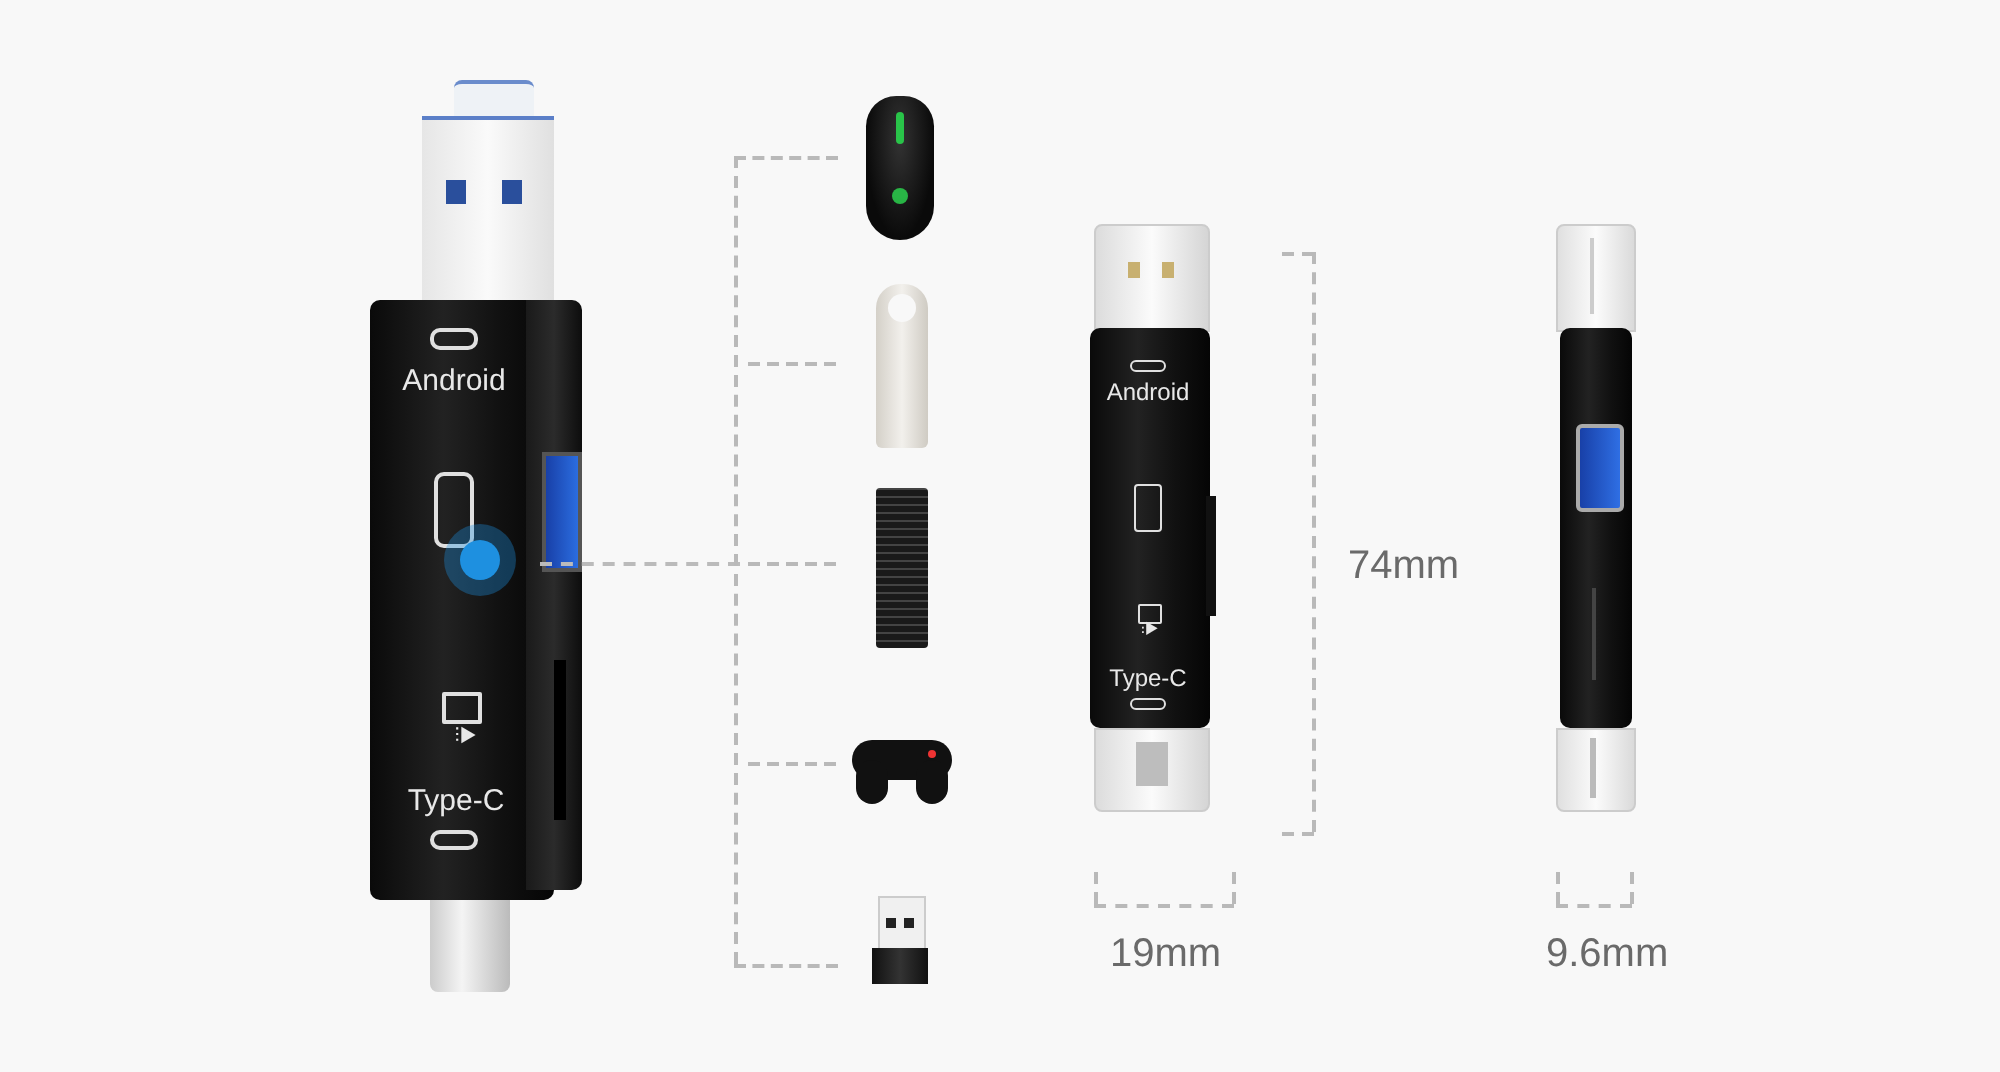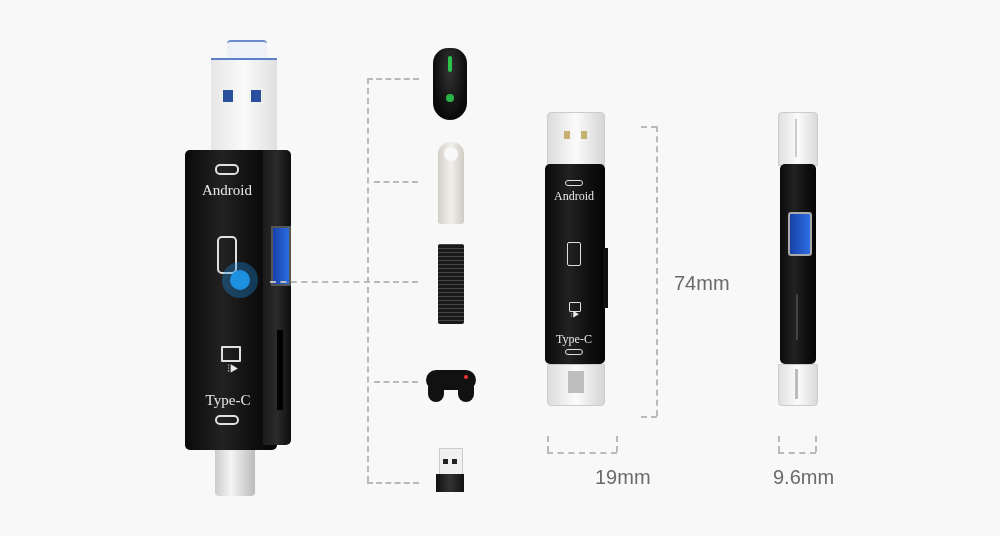--- a/index.html
+++ b/index.html
@@ -1,17 +1,17 @@
 <!DOCTYPE html>
 <html><head>
 <meta charset="utf-8">
 <style>
   html,body{margin:0;padding:0;}
   body{width:1000px;height:536px;background:#f8f8f8;position:relative;overflow:hidden;font-family:"Liberation Sans",sans-serif;}
-  .abs{position:absolute;font-family:Liberation Serif, serif;}
+  .abs{position:absolute;}
   .dash-v{position:absolute;border-left:2px dashed #b9b9b9;width:0;}
   .dash-h{position:absolute;border-top:2px dashed #b9b9b9;height:0;}
   .label{position:absolute;color:#6a6a6a;font-size:20px;}
   .body-black{background:linear-gradient(90deg,#0a0a0a 0%,#222 40%,#111 70%,#050505 100%);border-radius:5px;}
   .ptxt{color:#e8e8e8;font-size:13px;text-align:center;position:absolute;}
   .port-icon{position:absolute;border:2px solid #e0e0e0;border-radius:5px;}
 </style>
 </head>
 <body>
 
@@ -103,21 +103,21 @@
 </div>
 
 <div class="dash-h" style="left:641px;top:126px;width:16px;"></div>
 <div class="dash-v" style="left:656px;top:126px;height:290px;"></div>
 <div class="dash-h" style="left:641px;top:416px;width:16px;"></div>
 <div class="label" style="left:674px;top:272px;">74mm</div>
 
 <div class="dash-v" style="left:547px;top:436px;height:16px;"></div>
 <div class="dash-h" style="left:547px;top:452px;width:70px;"></div>
 <div class="dash-v" style="left:616px;top:436px;height:16px;"></div>
-<div class="label" style="left:555px;top:466px;margin-left:40px;">19mm</div>
+<div class="label" style="left:555px;top:466px;">19mm</div>
 
 <div class="abs" style="left:778px;top:112px;width:42px;height:300px;">
   <div class="abs" style="left:0;top:0;width:38px;height:52px;background:linear-gradient(90deg,#e0e0e0,#fbfbfb 50%,#dadada);border:1px solid #ccc;border-radius:4px 4px 0 0;">
     <div class="abs" style="left:16px;top:6px;width:2px;height:38px;background:#ccc;"></div>
   </div>
   <div class="abs body-black" style="left:2px;top:52px;width:36px;height:200px;"></div>
   <div class="abs" style="left:10px;top:100px;width:20px;height:40px;background:linear-gradient(90deg,#1840a8,#2f6fe4);border:2px solid #aaa;border-radius:3px;"></div>
   <div class="abs" style="left:18px;top:182px;width:2px;height:46px;background:#444;"></div>
   <div class="abs" style="left:0;top:252px;width:38px;height:40px;background:linear-gradient(90deg,#e0e0e0,#fbfbfb 50%,#dadada);border:1px solid #ccc;border-radius:0 0 4px 4px;">
     <div class="abs" style="left:16px;top:4px;width:3px;height:30px;background:#bbb;"></div>

